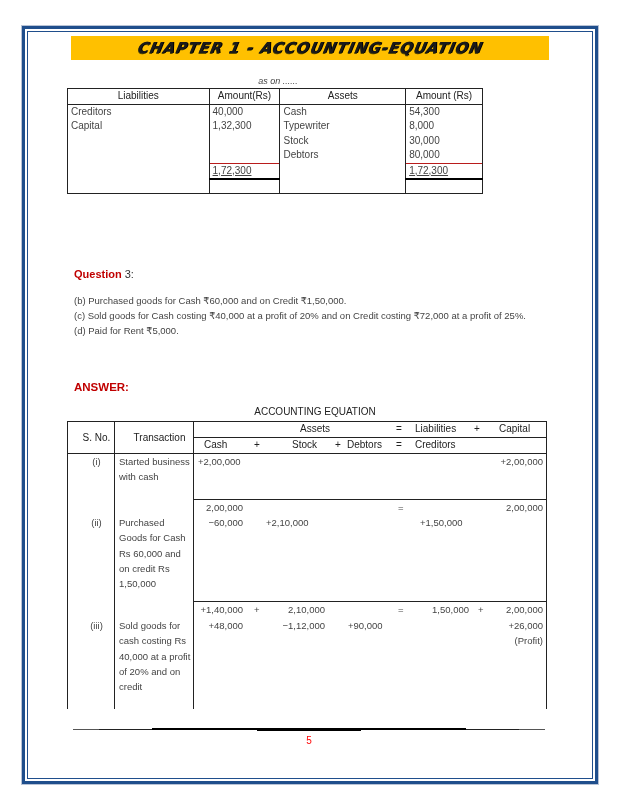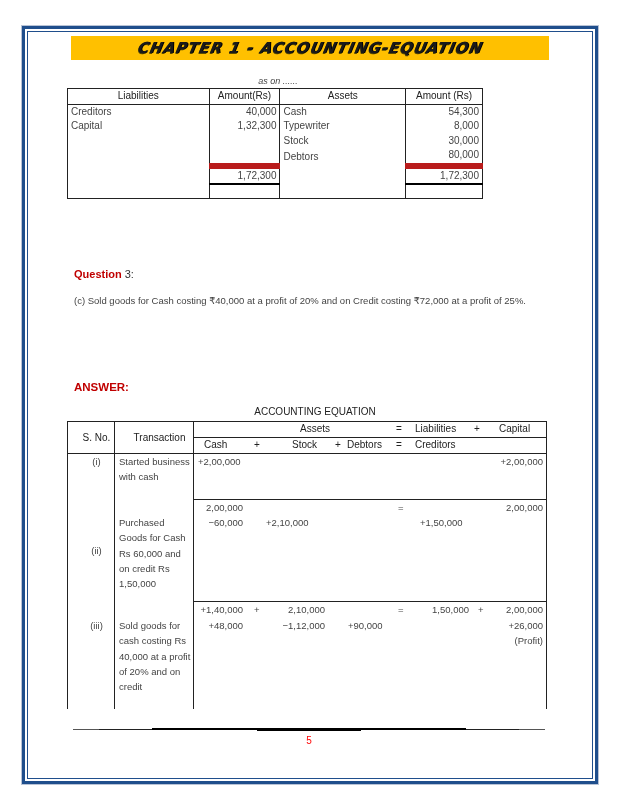--- a/index.html
+++ b/index.html
@@ -37,22 +37,22 @@
   .bs-table {
     position: absolute; left: 67px; top: 88px; width: 416px;
     border-collapse: collapse; font-size: 10px; color: #444;
   }
   .bs-table td, .bs-table th {
     border-left: 1px solid #222; border-right: 1px solid #222;
     padding: 0 3px; height: 14.5px; line-height: 14.5px; font-weight: normal;
   }
   .bs-table th { border-top: 1px solid #222; border-bottom: 1px solid #222; color: #222; text-align: center; }
   .bs-table tr:last-child td { border-bottom: 1px solid #222; }
-  .bs-table .num { text-align: right; }
-  .bs-table .total { border-top: 6px solid #b91c1c; border-bottom: 2px solid #000; }
+  .bs-table .num { text-align: left; }
+  .bs-table .total { border-top: 1px solid #b91c1c; border-bottom: 2px solid #000; text-decoration: underline; }
   .col-liab { width: 142px; }
   .col-amt1 { width: 71px; }
   .col-assets { width: 126px; }
   .col-amt2 { width: 77px; }
 
   .question-heading {
     position: absolute; left: 74px; top: 268px; font-size: 11px; color: #c00000; font-weight: bold;
   }
   .question-heading .qnum { color: #333; font-weight: normal; }
   .question-body {
@@ -149,21 +149,23 @@
   </tr>
 </tbody>
   </table>
 
 <div class="question-heading">
   <span>Question</span>
   <span class="qnum">3:</span>
 </div>
 
 <div class="question-body">
+  <div>(b) Purchased goods for Cash ₹60,000 and  on Credit ₹1,50,000.</div>
   <div>(c) Sold goods for Cash costing ₹40,000 at a profit of 20% and on Credit costing ₹72,000 at a profit of 25%.</div>
+  <div>(d) Paid for Rent ₹5,000.</div>
 </div>
 
 <div class="answer-heading">ANSWER:</div>
 
 <div class="ae-title">
   <span>ACCOUNTING EQUATION</span>
 </div>
 
 <div class="ae-wrap">
   <div class="ae-topline"></div>
@@ -194,21 +196,21 @@
 
   <div class="ae-text ae-c" style="left:0;width:47px;top:33px;">(i)</div>
   <div class="ae-trans" style="left:52px;top:33px;width:72px;">Started business with cash</div>
   <div class="ae-text" style="left:131px;top:33px;">+2,00,000</div>
   <div class="ae-text ae-r" style="right:4px;top:33px;">+2,00,000</div>
 
   <div class="ae-text ae-r" style="left:130px;width:46px;top:79px;">2,00,000</div>
   <div class="ae-text" style="left:331px;top:79px;">=</div>
   <div class="ae-text ae-r" style="right:4px;top:79px;">2,00,000</div>
 
-  <div class="ae-text ae-c" style="left:0;width:47px;top:94px;margin-top:28px;">(ii)</div>
+  <div class="ae-text ae-c" style="left:0;width:47px;top:94px;">(ii)</div>
   <div class="ae-trans" style="left:52px;top:94px;width:72px;">Purchased Goods for Cash Rs 60,000 and on credit Rs 1,50,000</div>
   <div class="ae-text ae-r" style="left:130px;width:46px;top:94px;">−60,000</div>
   <div class="ae-text" style="left:199px;top:94px;">+2,10,000</div>
   <div class="ae-text" style="left:353px;top:94px;">+1,50,000</div>
 
   <div class="ae-text ae-r" style="left:130px;width:46px;top:181px;">+1,40,000</div>
   <div class="ae-text" style="left:187px;top:181px;">+</div>
   <div class="ae-text ae-r" style="left:198px;width:60px;top:181px;">2,10,000</div>
   <div class="ae-text" style="left:331px;top:181px;">=</div>
   <div class="ae-text ae-r" style="left:350px;width:52px;top:181px;">1,50,000</div>

